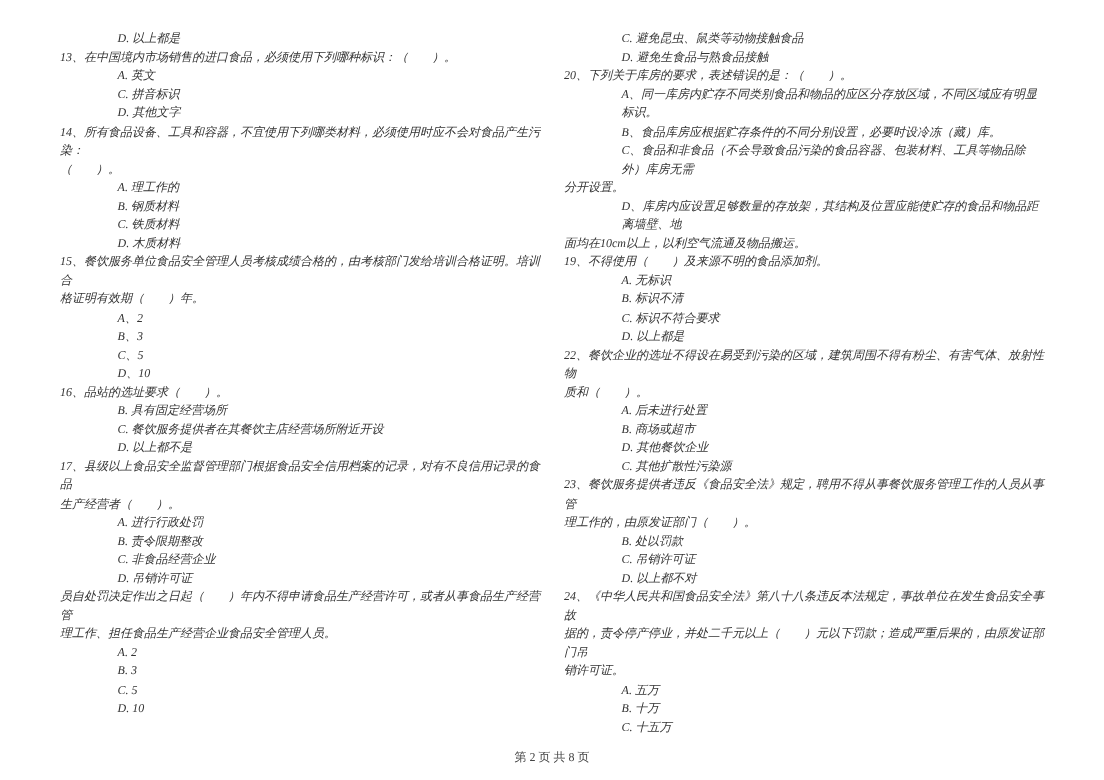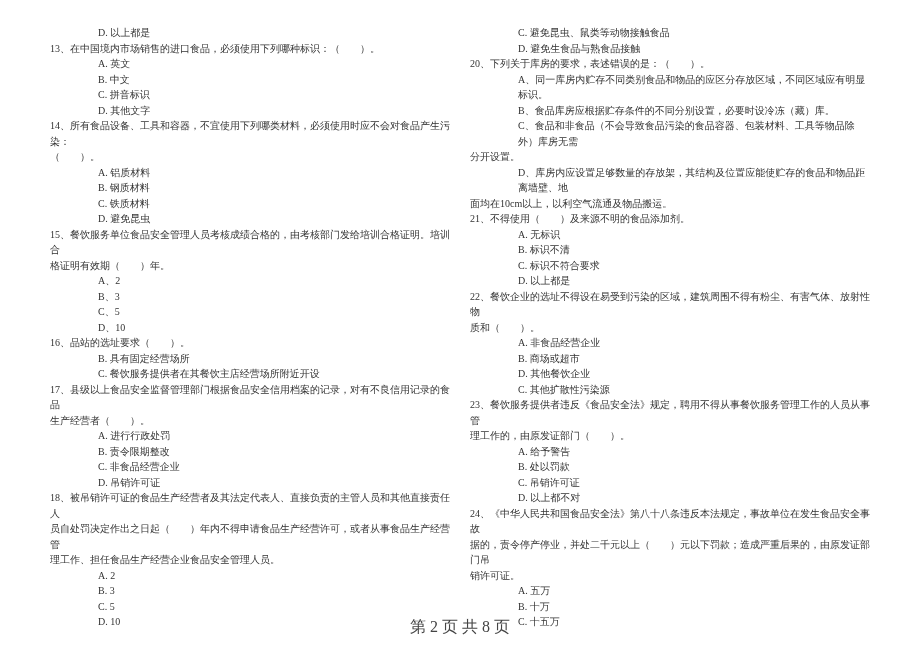--- a/index.html
+++ b/index.html
@@ -14,106 +14,105 @@
       padding: 25px 50px 30px 50px;
     }
     .columns {
       display: flex;
       gap: 20px;
       height: 580px;
     }
     .col {
       flex: 1;
       line-height: 1.55;
+      font-style: italic;
     }
     .q-text {
       text-indent: 0;
     }
     .opt {
       padding-left: 48px;
     }
     .cont {
       padding-left: 0;
     }
     .footer {
       position: absolute;
       bottom: 12px;
       left: 0;
       right: 0;
       text-align: center;
-      font-size: 16px;
+      font-size: 10px;
       color: #444;
     }
   </style>
 </head>
 <body>
 
 <div class="columns">
   <div class="col">
     <div class="opt">D. 以上都是</div>
     <div class="q-text">13、在中国境内市场销售的进口食品，必须使用下列哪种标识：（　　）。</div>
     <div class="opt">A. 英文</div>
-    <div class="opt">B. 中文</div>
     <div class="opt">C. 拼音标识</div>
     <div class="opt">D. 其他文字</div>
     <div class="q-text">14、所有食品设备、工具和容器，不宜使用下列哪类材料，必须使用时应不会对食品产生污染：</div>
     <div class="cont">（　　）。</div>
-    <div class="opt">A. 铝质材料</div>
+    <div class="opt">A. 理工作的</div>
     <div class="opt">B. 钢质材料</div>
     <div class="opt">C. 铁质材料</div>
-    <div class="opt">D. 避免昆虫</div>
+    <div class="opt">D. 木质材料</div>
     <div class="q-text">15、餐饮服务单位食品安全管理人员考核成绩合格的，由考核部门发给培训合格证明。培训合</div>
     <div class="cont">格证明有效期（　　）年。</div>
     <div class="opt">A、2</div>
     <div class="opt">B、3</div>
     <div class="opt">C、5</div>
     <div class="opt">D、10</div>
     <div class="q-text">16、品站的选址要求（　　）。</div>
     <div class="opt">B. 具有固定经营场所</div>
     <div class="opt">C. 餐饮服务提供者在其餐饮主店经营场所附近开设</div>
+    <div class="opt">D. 以上都不是</div>
     <div class="q-text">17、县级以上食品安全监督管理部门根据食品安全信用档案的记录，对有不良信用记录的食品</div>
     <div class="cont">生产经营者（　　）。</div>
     <div class="opt">A. 进行行政处罚</div>
     <div class="opt">B. 责令限期整改</div>
     <div class="opt">C. 非食品经营企业</div>
     <div class="opt">D. 吊销许可证</div>
-    <div class="q-text">18、被吊销许可证的食品生产经营者及其法定代表人、直接负责的主管人员和其他直接责任人</div>
     <div class="cont">员自处罚决定作出之日起（　　）年内不得申请食品生产经营许可，或者从事食品生产经营管</div>
     <div class="cont">理工作、担任食品生产经营企业食品安全管理人员。</div>
     <div class="opt">A. 2</div>
     <div class="opt">B. 3</div>
     <div class="opt">C. 5</div>
     <div class="opt">D. 10</div>
 
   </div>
 
   <div class="col">
     <div class="opt">C. 避免昆虫、鼠类等动物接触食品</div>
     <div class="opt">D. 避免生食品与熟食品接触</div>
     <div class="q-text">20、下列关于库房的要求，表述错误的是：（　　）。</div>
     <div class="opt">A、同一库房内贮存不同类别食品和物品的应区分存放区域，不同区域应有明显标识。</div>
     <div class="opt">B、食品库房应根据贮存条件的不同分别设置，必要时设冷冻（藏）库。</div>
     <div class="opt">C、食品和非食品（不会导致食品污染的食品容器、包装材料、工具等物品除外）库房无需</div>
     <div class="cont">分开设置。</div>
     <div class="opt">D、库房内应设置足够数量的存放架，其结构及位置应能使贮存的食品和物品距离墙壁、地</div>
     <div class="cont">面均在10cm以上，以利空气流通及物品搬运。</div>
-    <div class="q-text">21、不得使用（　　）及来源不明的食品添加剂。</div>
+    <div class="q-text">19、不得使用（　　）及来源不明的食品添加剂。</div>
     <div class="opt">A. 无标识</div>
     <div class="opt">B. 标识不清</div>
     <div class="opt">C. 标识不符合要求</div>
     <div class="opt">D. 以上都是</div>
     <div class="q-text">22、餐饮企业的选址不得设在易受到污染的区域，建筑周围不得有粉尘、有害气体、放射性物</div>
     <div class="cont">质和（　　）。</div>
-    <div class="opt">A. 非食品经营企业</div>
+    <div class="opt">A. 后未进行处置</div>
     <div class="opt">B. 商场或超市</div>
     <div class="opt">D. 其他餐饮企业</div>
     <div class="opt">C. 其他扩散性污染源</div>
     <div class="q-text">23、餐饮服务提供者违反《食品安全法》规定，聘用不得从事餐饮服务管理工作的人员从事管</div>
     <div class="cont">理工作的，由原发证部门（　　）。</div>
-    <div class="opt">A. 给予警告</div>
     <div class="opt">B. 处以罚款</div>
     <div class="opt">C. 吊销许可证</div>
     <div class="opt">D. 以上都不对</div>
     <div class="q-text">24、《中华人民共和国食品安全法》第八十八条违反本法规定，事故单位在发生食品安全事故</div>
     <div class="cont">据的，责令停产停业，并处二千元以上（　　）元以下罚款；造成严重后果的，由原发证部门吊</div>
     <div class="cont">销许可证。</div>
     <div class="opt">A. 五万</div>
     <div class="opt">B. 十万</div>
     <div class="opt">C. 十五万</div>
 

